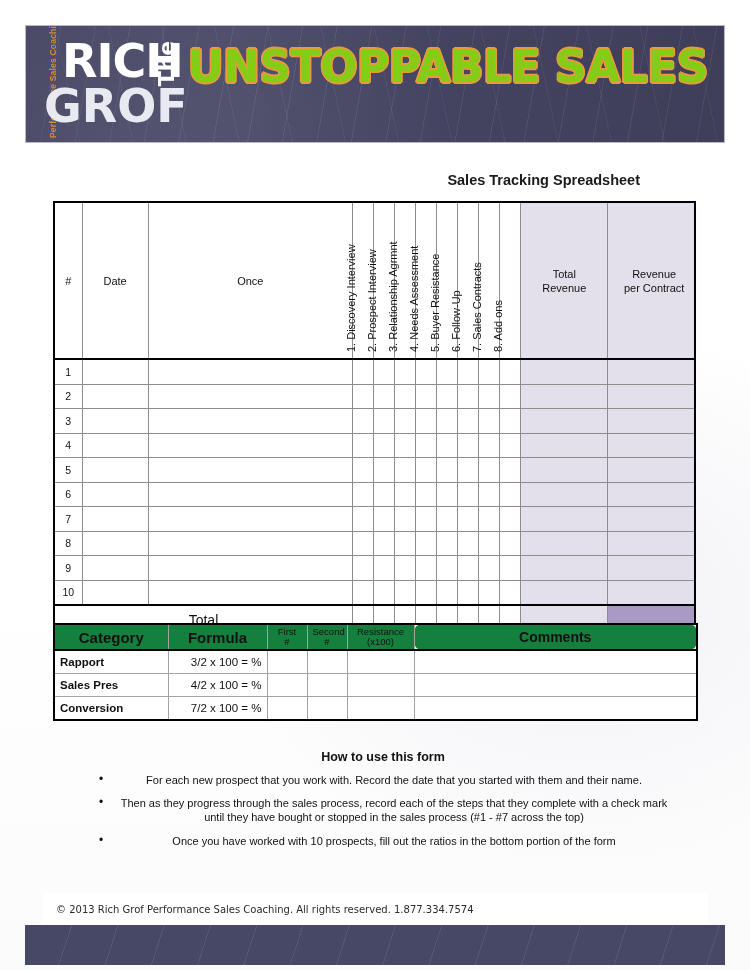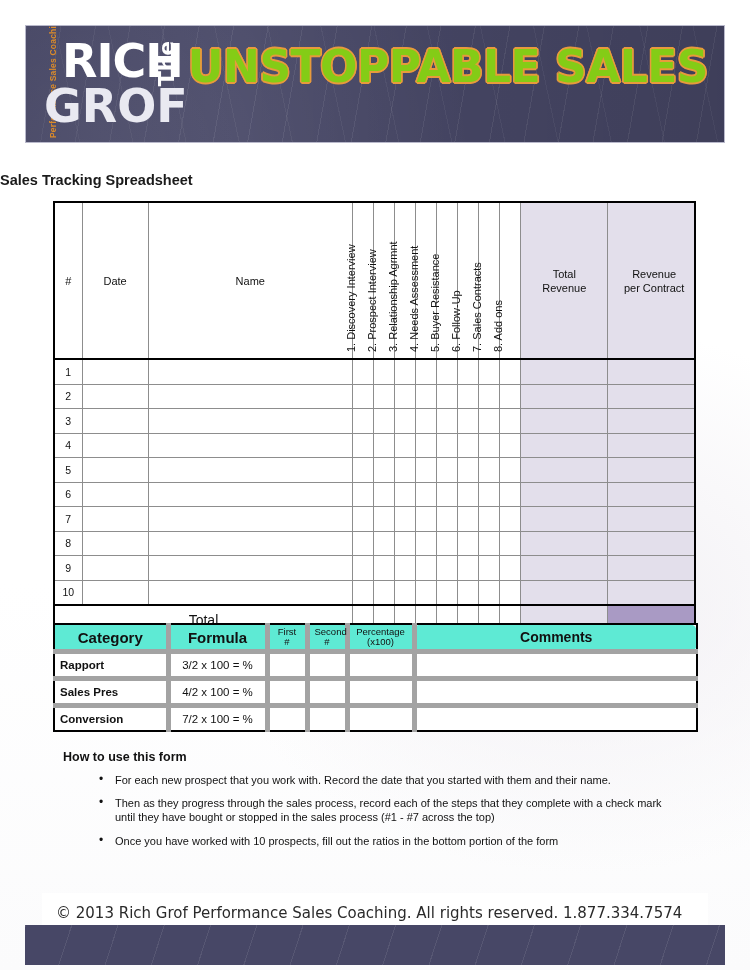--- a/index.html
+++ b/index.html
@@ -135,25 +135,26 @@
     font-weight: bold;
     font-size: 20px;
     white-space: nowrap;
   }
 
   
   #doc-title {
     position: absolute;
     left: 0; top: 172px;
     width: 620px;
-    text-align: left;
+    text-align: right;
     font-family: "Liberation Sans", sans-serif;
     font-weight: bold;
     font-size: 14.5px;
     color: #1a1a1a;
+    padding-left: 20px;
   }
 
   
   #track-table {
     position: absolute;
     left: 53px; top: 201px;
     width: 643px;
     border-collapse: collapse;
     table-layout: fixed;
     font-family: "Liberation Sans", sans-serif;
@@ -207,49 +208,50 @@
     left: 53px; top: 623px;
     width: 643px;
     border-collapse: collapse;
     table-layout: fixed;
     font-family: "Liberation Sans", sans-serif;
     font-size: 11px;
     color: #111;
     background: #fff;
   }
   #ratio-table td {
-    border: 5px solid #a3a3a3;
+    border: 1px solid #a3a3a3;
     padding: 0 5px;
     height: 22px;
     background: #ffffff;
   }
   #ratio-table .head td {
-    background: #5eead4;
+    background: #15803d;
     font-weight: bold;
     text-align: center;
     height: 24px;
     border-top: 2px solid #000;
     border-bottom: 2px solid #000;
   }
   #ratio-table .head td.big { font-size: 15px; }
   #ratio-table .head td.small { font-size: 9.5px; line-height: 10px; font-weight: normal; margin-left: 36px; }
   #ratio-table .head td.comments { font-size: 14px; }
   #ratio-table .edge-l { border-left: 2px solid #000; }
   #ratio-table .edge-r { border-right: 2px solid #000; border-radius: 8px; }
   #ratio-table .last-row td { border-bottom: 2px solid #000; }
   #ratio-table .cat { font-weight: bold; font-size: 11.5px; }
-  #ratio-table .formula { text-align: center; font-size: 11.5px; }
+  #ratio-table .formula { text-align: right; font-size: 11.5px; }
 
   
   #howto {
     position: absolute;
     left: 63px; top: 750px;
     width: 640px;
     font-family: "Liberation Sans", sans-serif;
     color: #111;
+    text-align: center;
   }
   #howto-title {
     font-weight: bold;
     font-size: 12.5px;
     margin-bottom: 9px;
   }
   #howto ul {
     margin: 0;
     padding-left: 52px;
     list-style: none;
@@ -277,21 +279,21 @@
     overflow: hidden;
   }
   #footer-bar .rays {
     position:absolute; left:0; top:0; right:0; bottom:0;
     background: repeating-linear-gradient(108deg, rgba(255,255,255,0.085) 0px, rgba(255,255,255,0.085) 1px, rgba(255,255,255,0) 1px, rgba(255,255,255,0) 44px);
   }
   #footer-text {
     position: absolute;
     left: 56px; top: 904px;
     font-family: "DejaVu Sans", sans-serif;
-    font-size: 15px;
+    font-size: 10px;
     color: #2a2a2a;
   }
   #footer-white {
     position: absolute;
     left: 42px; top: 893px;
     width: 666px; height: 32px;
     background: #ffffff;
   }
 </style>
 </head>
@@ -329,21 +331,21 @@
         <col style="width:21px">
         <col style="width:21px">
         <col style="width:21px">
       <col style="width:87px">
         <col style="width:87px">
     </colgroup>
     <tbody>
       <tr class="hdr-row">
         <td class="outer-top outer-left">#</td>
         <td class="outer-top">Date</td>
-        <td class="outer-top">Name</td>
+        <td class="outer-top">Once</td>
 
         <td class="outer-top rot">
             <span>1. Discovery Interview</span>
           </td>
         <td class="outer-top rot">
             <span>2. Prospect Interview</span>
           </td>
         <td class="outer-top rot">
             <span>3. Relationship Agrmnt</span>
           </td>
@@ -555,21 +557,21 @@
         <td class="big">Formula</td>
         <td class="small">
           <span>First</span><br>
           <span>#</span>
         </td>
         <td class="small">
           <span>Second</span><br>
           <span>#</span>
         </td>
         <td class="small">
-          <span>Percentage</span><br>
+          <span>Resistance</span><br>
           <span>(x100)</span>
         </td>
         <td class="edge-r comments">Comments</td>
       </tr>
 
       <tr>
         <td class="edge-l cat">Rapport</td>
         <td class="formula">3/2 x 100 = %</td>
         <td></td>
         <td></td>

